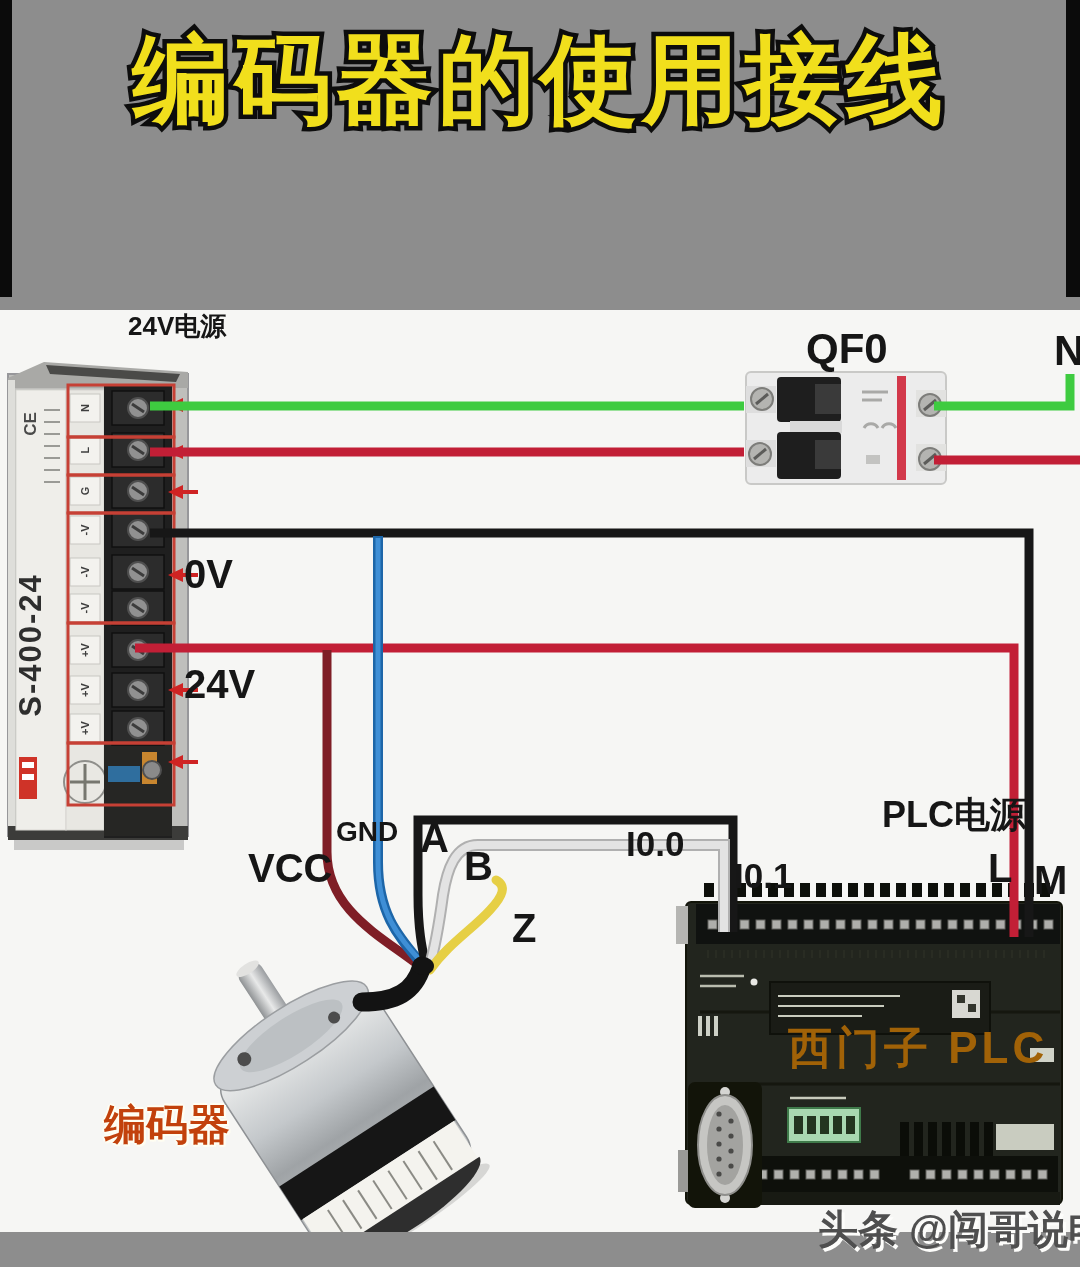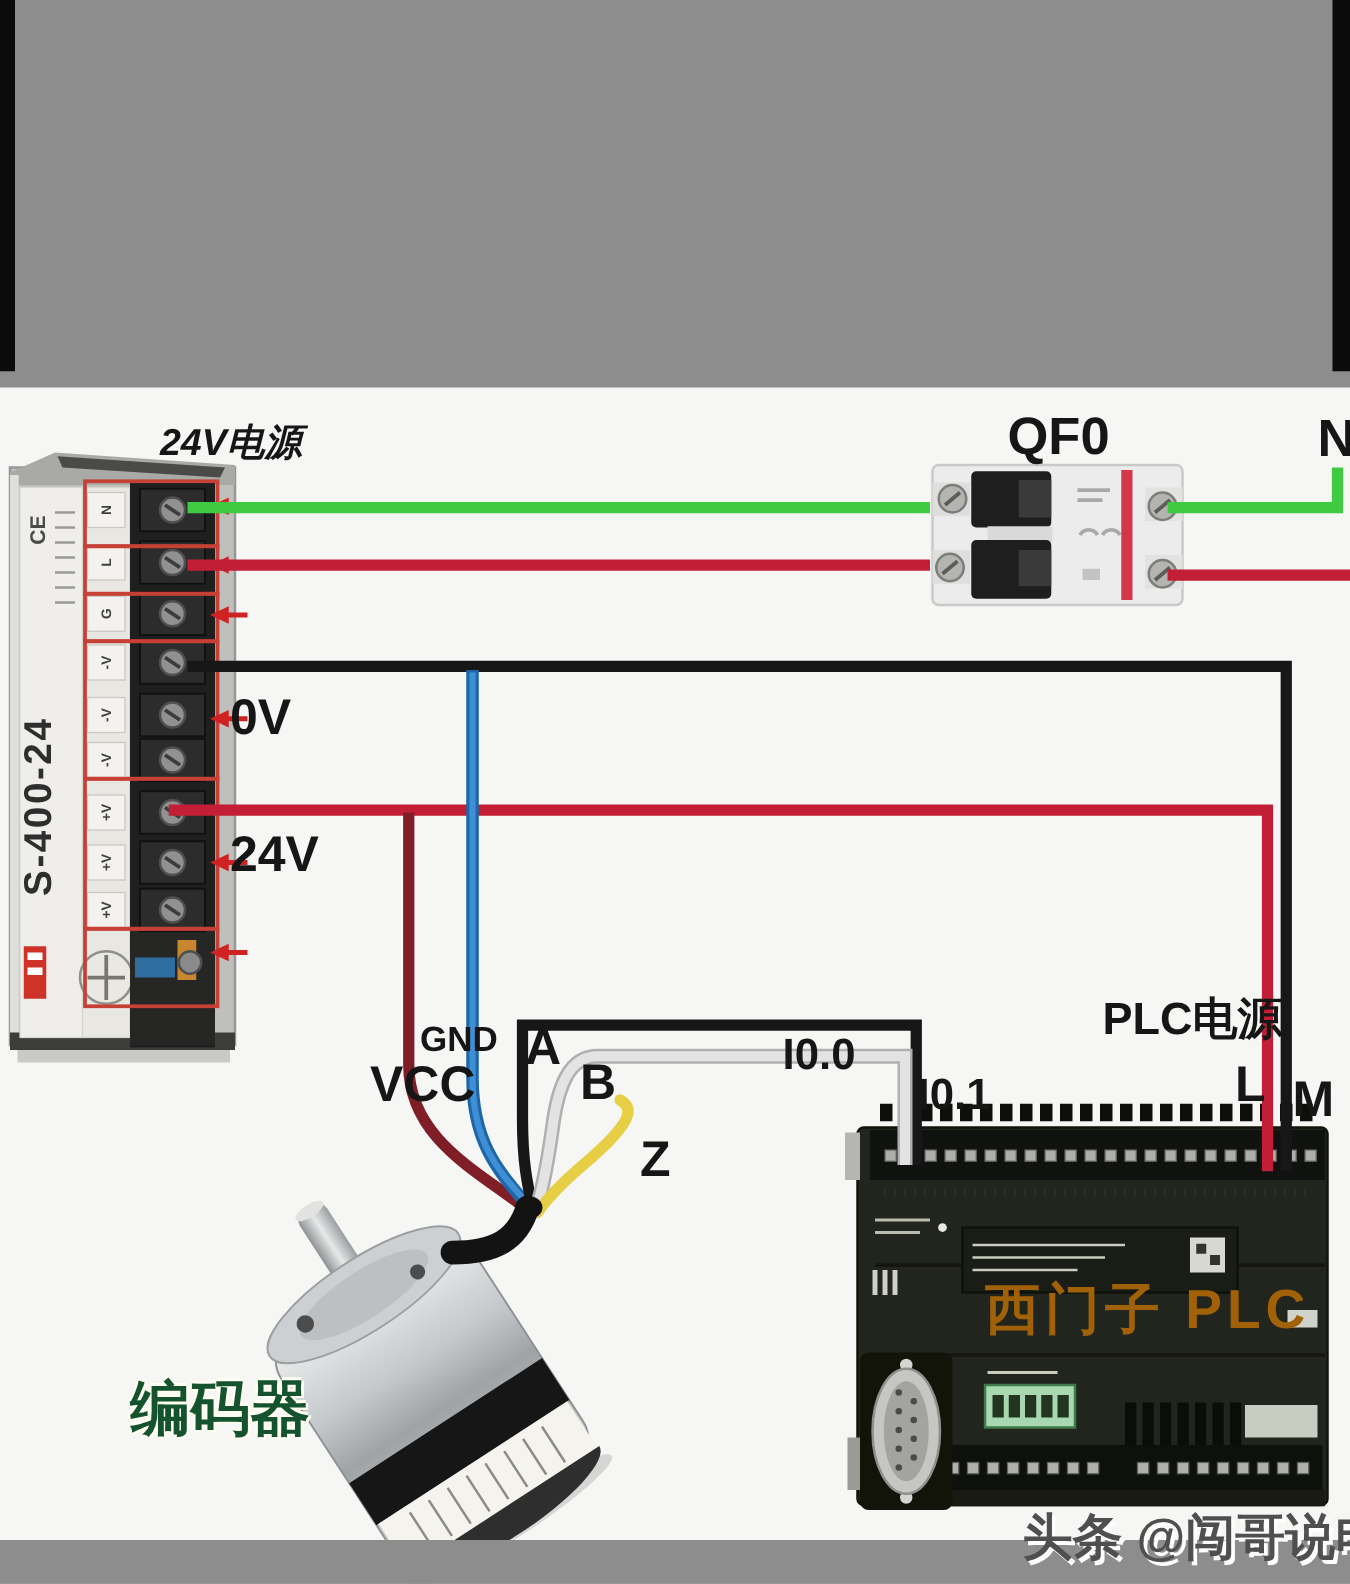--- a/index.html
+++ b/index.html
@@ -13,47 +13,48 @@
   .edgebar.right{right:0;width:14px;}
   .title{position:absolute;left:50%;top:16px;transform:translateX(-50%);white-space:nowrap;
          font-weight:900;font-size:97px;letter-spacing:5px;color:#f1df1c;
          -webkit-text-stroke:9px #0d0d0d;paint-order:stroke fill;}
   
   .footer{position:absolute;left:0;top:1232px;width:1080px;height:35px;background:#8d8d8d;z-index:4;}
   .watermark{position:absolute;left:818px;top:1202px;z-index:5;font-size:40px;font-weight:700;
              color:#4f4f4f;text-shadow:3px 3px 0 #fdfdfb;white-space:nowrap;}
   
   .lbl{position:absolute;z-index:3;color:#161616;font-weight:600;line-height:1;white-space:nowrap;}
-  .lbl-psu{left:128px;top:340px;font-size:30px;font-style:italic;}
+  .lbl-psu{left:128px;top:313px;font-size:26px;}
   .lbl-qf0{left:806px;top:328px;font-size:42px;}
   .lbl-n{left:1054px;top:330px;font-size:42px;}
   .lbl-0v{left:184px;top:554px;font-size:40px;}
   .lbl-24v{left:184px;top:664px;font-size:40px;}
-  .lbl-vcc{left:248px;top:848px;font-size:40px;margin-left:48px;}
+  .lbl-vcc{left:248px;top:848px;font-size:40px;}
   .lbl-gnd{left:336px;top:818px;font-size:28px;}
   .lbl-a{left:420px;top:818px;font-size:40px;}
   .lbl-b{left:464px;top:846px;font-size:40px;}
   .lbl-z{left:512px;top:908px;font-size:40px;}
   .lbl-i00{left:626px;top:826px;font-size:35px;text-align:center;}
   .lbl-i01{left:734px;top:858px;font-size:35px;}
   .lbl-plcpwr{left:882px;top:797px;font-size:36px;}
   .lbl-l{left:988px;top:848px;font-size:40px;}
   .lbl-m{left:1034px;top:860px;font-size:40px;}
-  .lbl-encoder{left:104px;top:1104px;font-size:48px;font-weight:700;color:#14532d;
+  .lbl-encoder{left:104px;top:1104px;font-size:42px;font-weight:700;color:#c2410c;
                text-shadow:2px 0 0 #fffef2,-2px 0 0 #fffef2,0 2px 0 #fffef2,0 -2px 0 #fffef2,2px 2px 0 #fffef2;}
   .lbl-plcname{left:788px;top:1026px;font-size:44px;font-weight:700;letter-spacing:4px;color:#a16207;}
 </style>
 </head>
 <body>
 
 <div class="stage">
 
   <div class="header">
     <div class="edgebar left"></div>
     <div class="edgebar right"></div>
+    <div class="title">编码器的使用接线</div>
   </div>
 
   <svg class="layer" style="z-index:1" viewBox="0 0 1080 1267">
     <defs>
       <linearGradient id="encGrad" x1="0" y1="0" x2="0" y2="1">
         <stop offset="0" stop-color="#f0f1f0"></stop>
           <stop offset="0.35" stop-color="#c4c8cb"></stop>
         <stop offset="0.55" stop-color="#9fa3a6"></stop>
           <stop offset="1" stop-color="#d6d8d8"></stop>
       </linearGradient>

